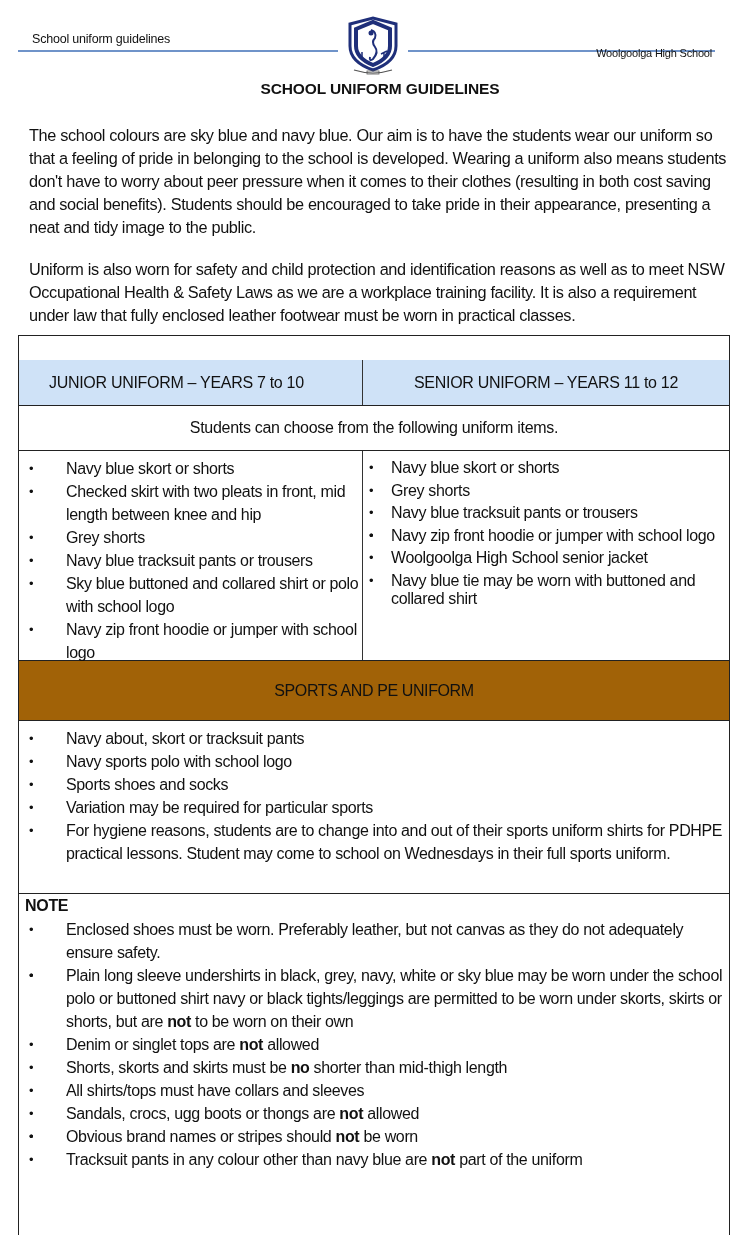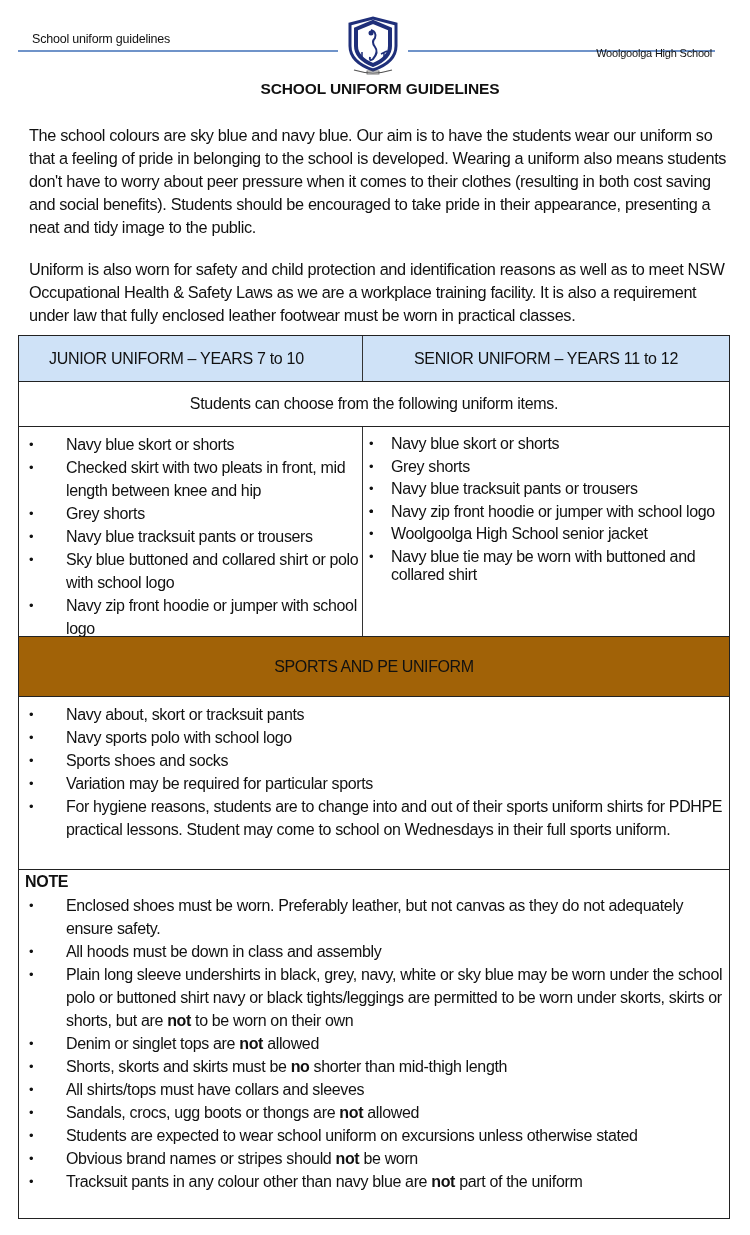--- a/index.html
+++ b/index.html
@@ -15,21 +15,21 @@
   .logo { position: absolute; left: 340px; top: 16px; width: 66px; height: 60px; }
   .title { position: absolute; left: 0; width: 760px; top: 80px; text-align: center;
     font-weight: bold; font-size: 15.5px; letter-spacing: -0.1px; }
   .intro { position: absolute; left: 29px; width: 705px; font-size: 16.3px; line-height: 23px;
     letter-spacing: -0.35px; margin: 0; }
   .intro.p1 { top: 124px; }
   .intro.p2 { top: 258px; }
 
   .tbl { position: absolute; left: 18px; width: 712px; border: 1.5px solid #222; box-sizing: border-box; }
   .row { border-top: 1.5px solid #222; box-sizing: border-box; }
-  .row:first-child { border-top: none; }
+  .row:first-child { border-top: none; margin-top: 24px; }
   .hdr-row { display: flex; height: 45px; background: #cfe2f7; }
   .hdr-cell { flex: 0 0 auto; display: flex; align-items: center; justify-content: center;
     font-size: 16px; letter-spacing: -0.3px; }
   .hdr-cell.c1 { width: 344px; border-right: 1px solid #333; padding-left: 30px; box-sizing: border-box; justify-content: flex-start; }
   .hdr-cell.c2 { flex: 1; }
   .choose-row { height: 45px; display: flex; align-items: center; justify-content: center; font-size: 16px; letter-spacing: -0.3px; }
   .items-row { display: flex; height: 210px; }
   .col { box-sizing: border-box; padding-top: 6px; }
   .col.c1 { width: 344px; border-right: 1px solid #333; }
   .col.c2 { flex: 1; }
@@ -109,24 +109,24 @@
         <li><span class="bullet">•</span><span>Navy sports polo with school logo</span></li>
         <li><span class="bullet">•</span><span>Sports shoes and socks</span></li>
         <li><span class="bullet">•</span><span>Variation may be required for particular sports</span></li>
         <li><span class="bullet">•</span><span>For hygiene reasons, students are to change into and out of their sports uniform shirts for PDHPE practical lessons. Student may come to school on Wednesdays in their full sports uniform.</span></li>
       </ul>
   </div>
   <div class="row note-body">
     <div class="note-title">NOTE</div>
     <ul class="bl" id="note-list">
         <li><span class="bullet">•</span><span>Enclosed shoes must be worn. Preferably leather, but not canvas as they do not adequately ensure safety.</span></li>
-        <li><span class="bullet">•</span><span>All hoods must be down in class and assembly</span></li>
+        <li><span class="bullet">•</span></li>
         <li><span class="bullet">•</span><span>Plain long sleeve undershirts in black, grey, navy, white or sky blue may be worn under the school polo or buttoned shirt navy or black tights/leggings are permitted to be worn under skorts, skirts or shorts, but are </span><b>not</b><span> to be worn on their own</span></li>
         <li><span class="bullet">•</span><span>Denim or singlet tops are </span><b>not</b><span> allowed</span></li>
         <li><span class="bullet">•</span><span>Shorts, skorts and skirts must be </span><b>no</b><span> shorter than mid-thigh length</span></li>
         <li><span class="bullet">•</span><span>All shirts/tops must have collars and sleeves</span></li>
         <li><span class="bullet">•</span><span>Sandals, crocs, ugg boots or thongs are </span><b>not</b><span> allowed</span></li>
-        <li><span class="bullet">•</span><span>Students are expected to wear school uniform on excursions unless otherwise stated</span></li>
+        <li><span class="bullet">•</span></li>
         <li><span class="bullet">•</span><span>Obvious brand names or stripes should </span><b>not</b><span> be worn</span></li>
         <li><span class="bullet">•</span><span>Tracksuit pants in any colour other than navy blue are </span><b>not</b><span> part of the uniform</span></li>
       </ul>
   </div>
 </div>
 
 </body></html>

